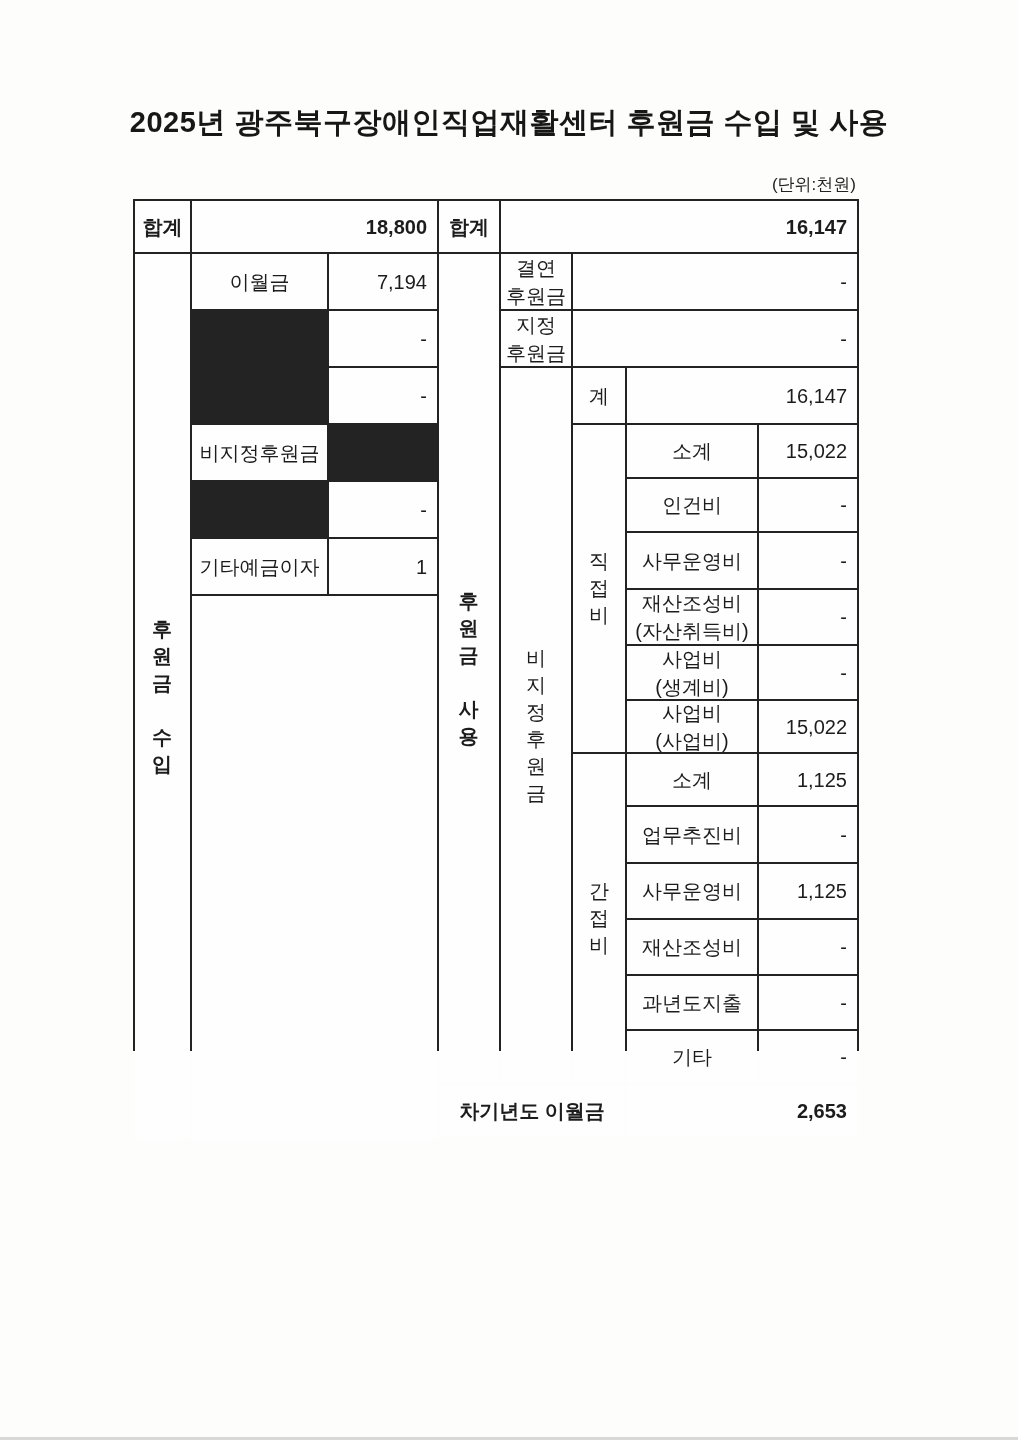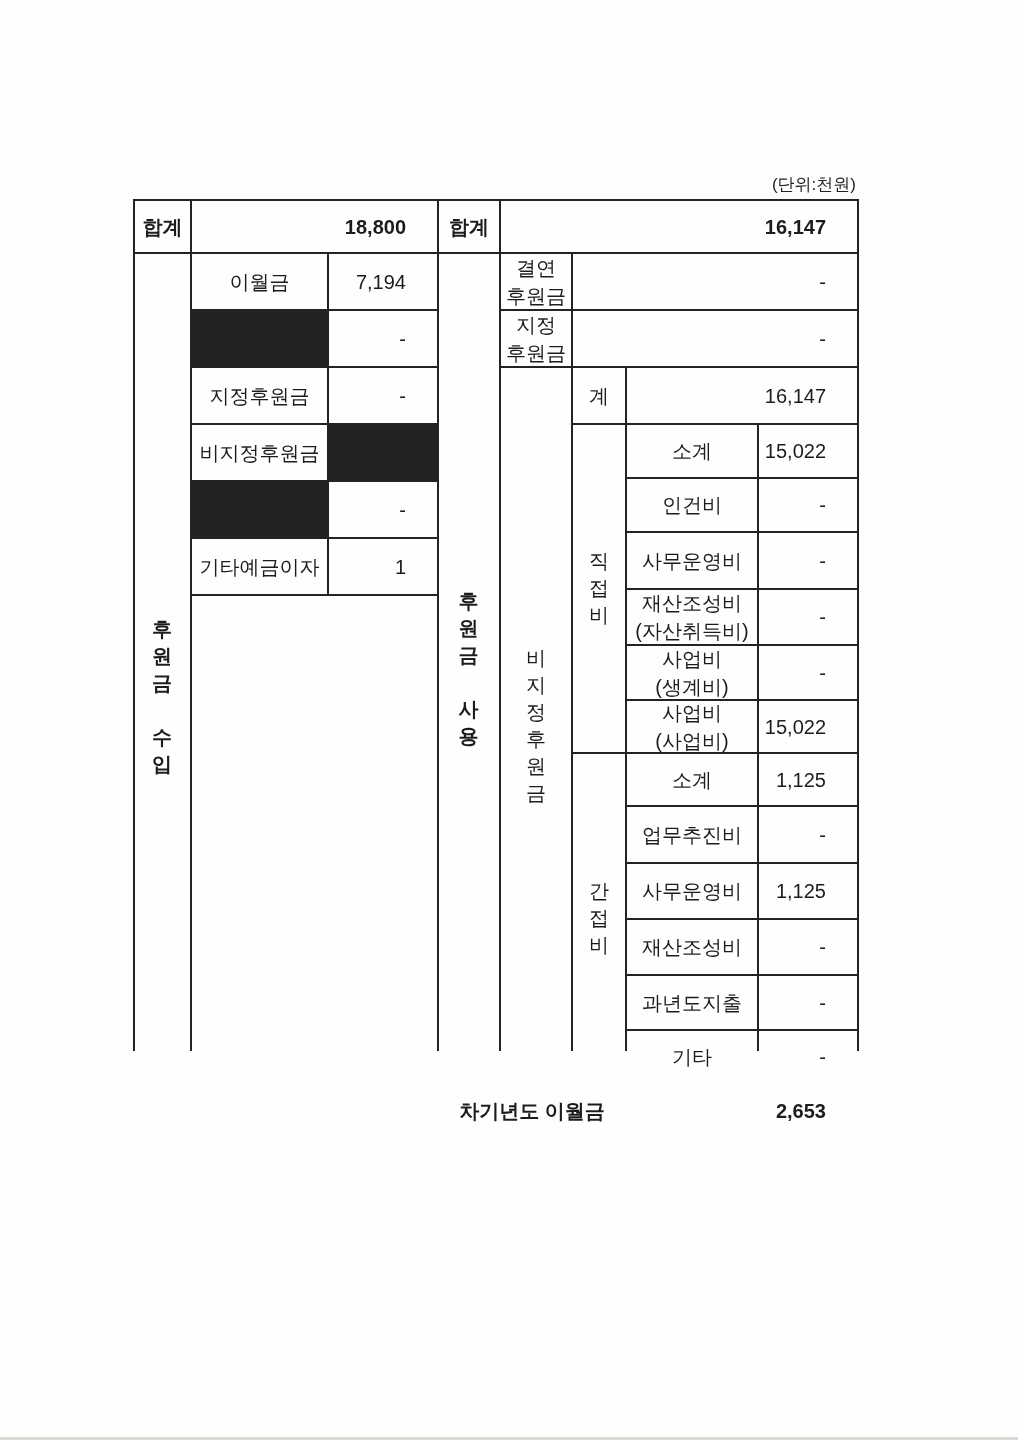--- a/index.html
+++ b/index.html
@@ -25,51 +25,51 @@
     position:absolute;left:133px;top:199px;width:726px;height:852px;
     background:#232323;
   }
   .cell{
     position:absolute;background:#fefefe;
     display:flex;align-items:center;justify-content:center;
     font-size:20px;line-height:28px;
     text-align:center;white-space:pre-line;
     box-sizing:border-box;color:#1c1c1c;
   }
-  .val{justify-content:flex-end;text-align:right;padding-right:31px;}
+  .val{justify-content:flex-end;text-align:right;padding-right:10px;}
   .b{font-weight:700;}
   .vert{line-height:27px;font-size:20px;}
   .vb{font-weight:700;letter-spacing:1px;}
   .edge{position:absolute;background:#d8d8d4;}
 </style>
 </head>
 <body>
 
 <div class="page">
 
+  <h1 class="title">2025년 광주북구장애인직업재활센터 후원금 수입 및 사용</h1>
   <div class="unit">(단위:천원)</div>
 
   <div class="tbl">
 
     <div class="cell b" style="left:2px;top:2px;width:55px;height:51px">합계</div>
     <div class="cell val b" style="left:59px;top:2px;width:245px;height:51px">18,800</div>
 
     <div class="cell vert vb" style="left:2px;top:55px;width:55px;height:885px">후
 원
 금
 
 수
 입</div>
 
     <div class="cell" style="left:59px;top:55px;width:135px;height:55px">이월금</div>
     <div class="cell val" style="left:196px;top:55px;width:108px;height:55px">7,194</div>
 
     <div class="cell val" style="left:196px;top:112px;width:108px;height:55px">-</div>
 
-    <div class="cell" style="left:59px;top:169px;width:135px;height:55px">지정후원금</div>
     <div class="cell val" style="left:196px;top:169px;width:108px;height:55px">-</div>
 
     <div class="cell" style="left:59px;top:226px;width:135px;height:55px">비지정후원금</div>
 
     <div class="cell val" style="left:196px;top:283px;width:108px;height:55px">-</div>
 
     <div class="cell" style="left:59px;top:340px;width:135px;height:55px">기타예금이자</div>
     <div class="cell val" style="left:196px;top:340px;width:108px;height:55px">1</div>
 
     <div class="cell" style="left:59px;top:397px;width:245px;height:543px"></div>

